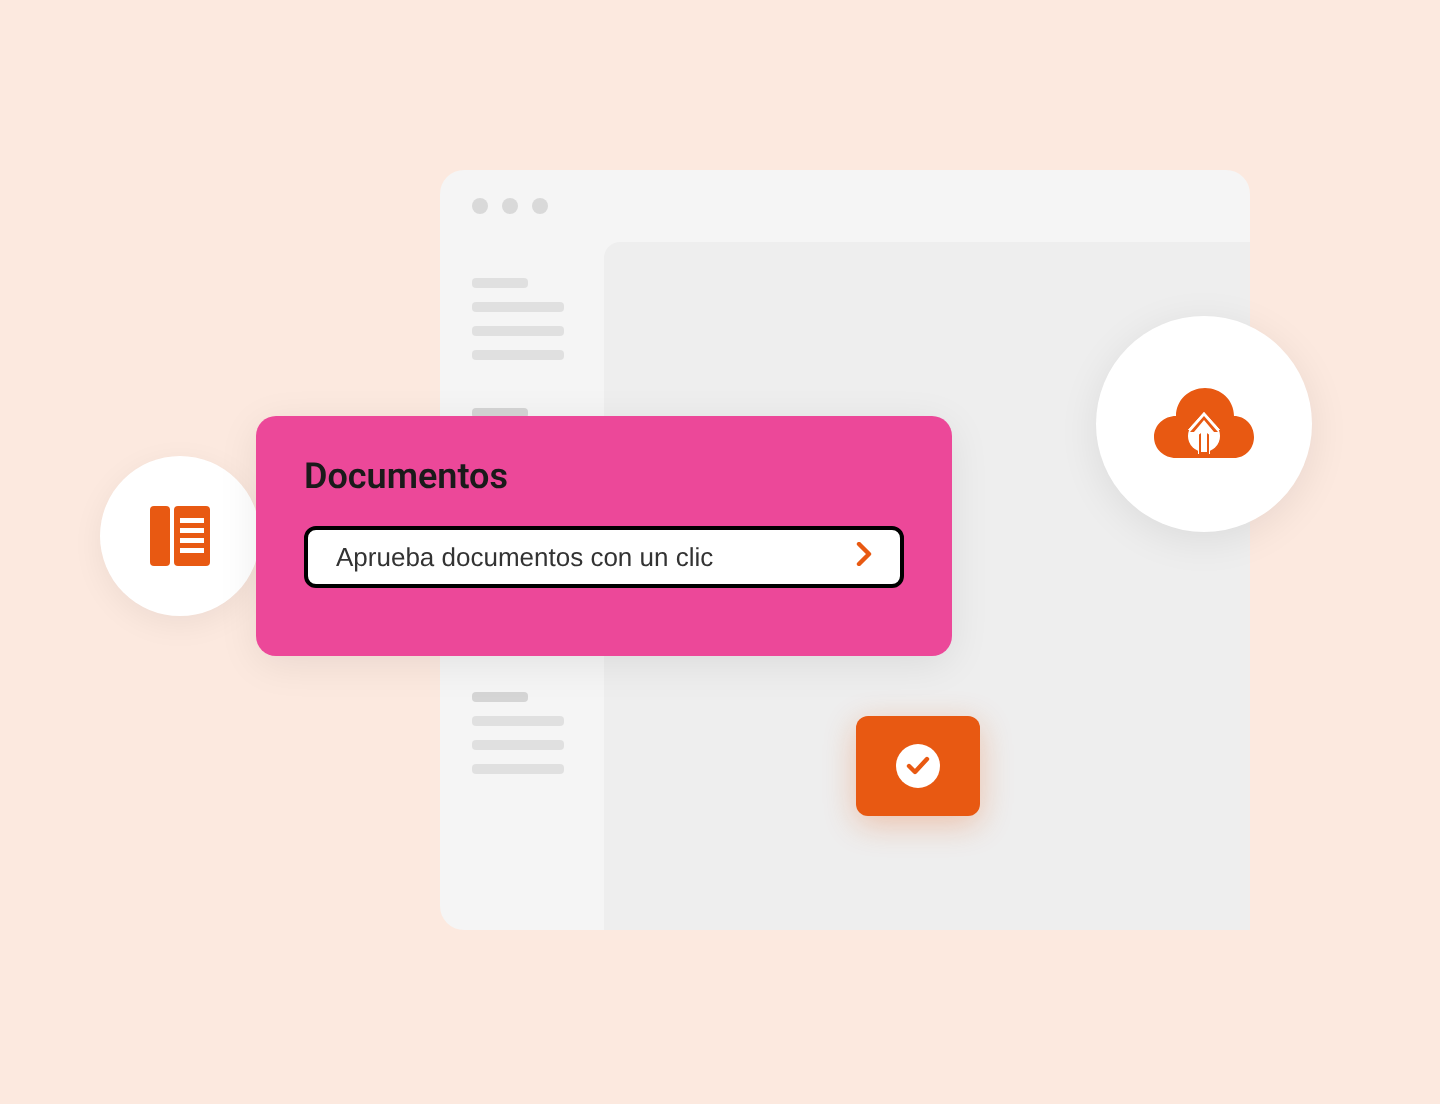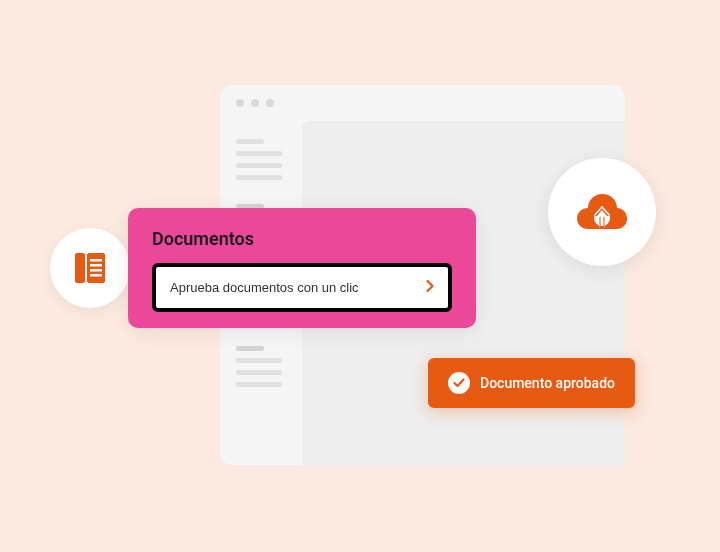--- a/index.html
+++ b/index.html
@@ -72,22 +72,22 @@
       padding: 20px 24px;
     }
     .card-title {
       font-size: 18px;
       font-weight: 600;
       color: #1a1a1a;
       margin-bottom: 14px;
     }
     .card-button {
       width: 100%;
-      height: 49px;
-      border: 4px solid #000000;
+      height: 31px;
+      border: 2px solid #000000;
       border-radius: 6px;
       background: #ffffff;
       display: flex;
       align-items: center;
       justify-content: space-between;
       padding: 0 14px;
       cursor: pointer;
     }
     .card-button-text {
       font-size: 13px;
@@ -228,14 +228,13 @@
     <path d="M24 32 a5 5 0 0 1 10 0" fill="none" stroke="#ffffff" stroke-width="2.5" stroke-linecap="round"></path>
   </svg>
 </div>
 
 <div class="approved-badge">
   <div class="check-circle">
     <svg width="12" height="10" viewBox="0 0 12 10">
       <path d="M1.5 5 L4.5 8 L10.5 1.5" stroke="#e85912" stroke-width="2.2" fill="none" stroke-linecap="round" stroke-linejoin="round"></path>
     </svg>
   </div>
-  <span class="approved-badge-text">Documento aprobado</span>
 </div>
 
 </body></html>

